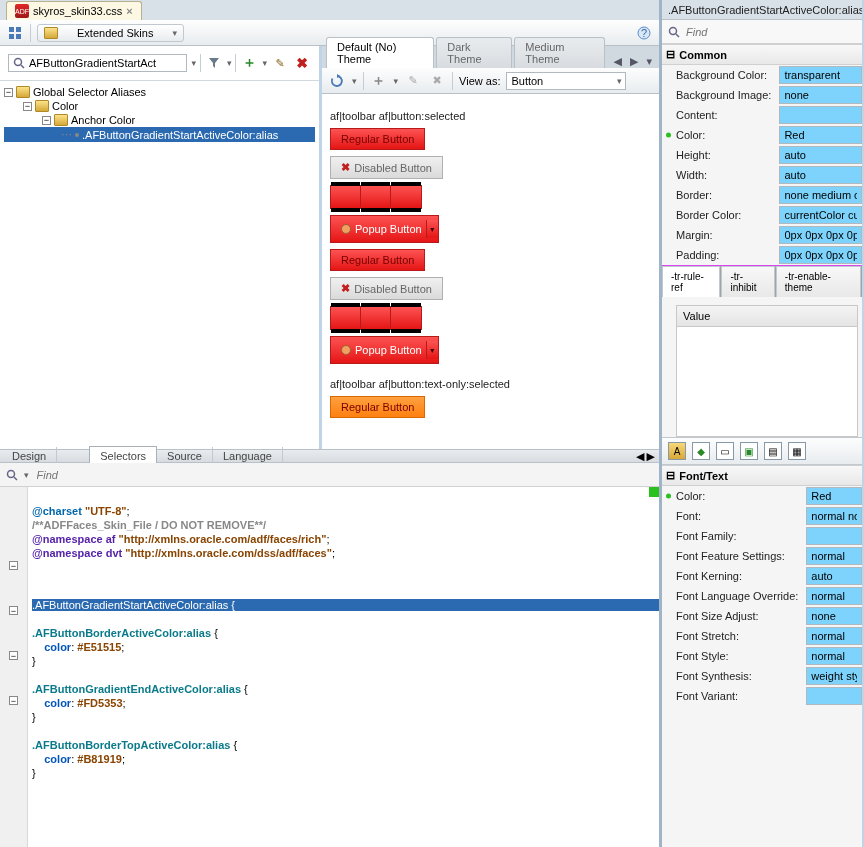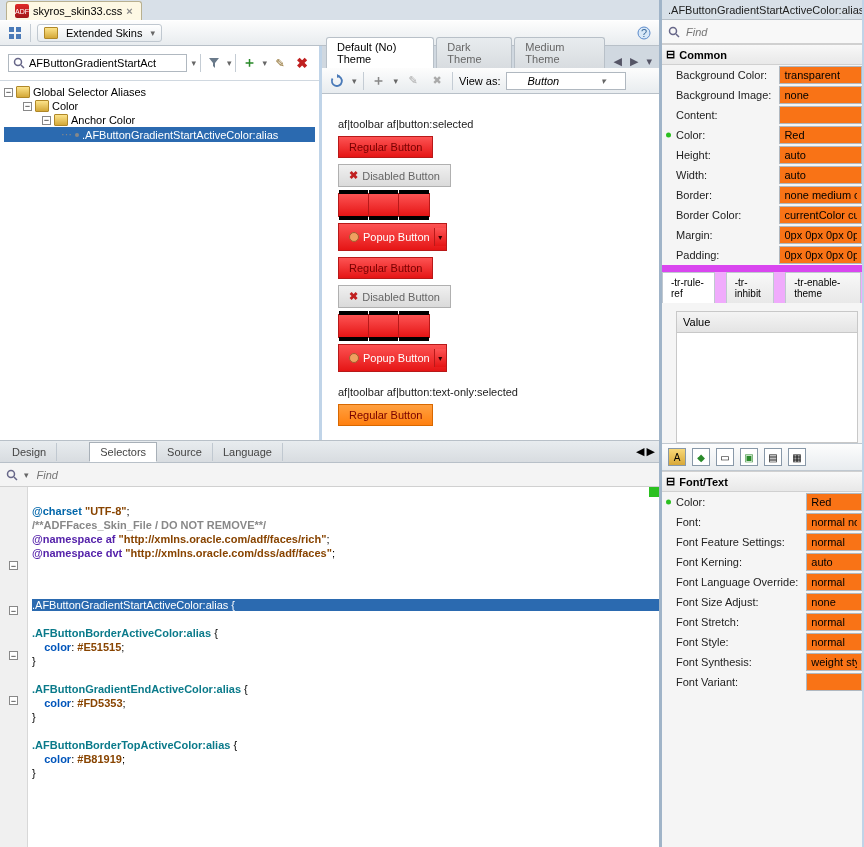--- a/index.html
+++ b/index.html
@@ -9,21 +9,21 @@
 .right-panel { width: 200px; display: flex; flex-direction: column; background: #f5f5f5; overflow: hidden; }
 
 .tab-area { height: 20px; background: #d8e0e8; display: flex; align-items: flex-end; padding-left: 6px; }
 .file-tab { background: #fdf8e4; border: 1px solid #b8b090; border-bottom: none; padding: 2px 8px; display: flex; align-items: center; gap: 4px; border-top-left-radius: 3px; border-top-right-radius: 3px; }
 .file-tab .close { color: #888; font-weight: bold; }
 .ico-adf { width:14px; height:14px; background:linear-gradient(#e02828,#a01818); color:#fff; font-size:7px; display:flex; align-items:center; justify-content:center; border-radius:2px; }
 
 .toolbar { height: 26px; background: linear-gradient(#fdfdfd,#e8ecef); border-top:1px solid #fff; border-bottom:1px solid #b8c0c8; display:flex; align-items:center; padding:0 6px; gap:6px; }
 .tb-btn { width:18px; height:18px; display:flex; align-items:center; justify-content:center; border:1px solid transparent; border-radius:2px; }
 .tb-sep { width:1px; height:18px; background:#c4ccd4; }
-.tb-dropdown { background:linear-gradient(#fff,#e8ecef); border:1px solid #c0c8d0; border-radius:3px; padding:2px 6px; display:flex; align-items:center; gap:8px; }
+.tb-dropdown { background:linear-gradient(#fff,#e8ecef); border:1px solid #c0c8d0; border-radius:3px; padding:2px 6px; display:flex; align-items:center; gap:19px; }
 .chev { color:#666; font-size:9px; }
 
 .upper-split { flex:1; display:flex; min-height:0; }
 .tree-section { width:322px; display:flex; flex-direction:column; border-right:3px solid #c0d4e8; background:#fff; }
 .search-row { display:flex; align-items:center; padding:8px; gap:4px; border-bottom:1px solid #d0d8e0; }
 .search-field { flex:1; border:1px solid #b0b8c0; padding:2px 4px 2px 20px; position:relative; background:#fff; }
 .mag { position:absolute; left:4px; top:50%; transform:translateY(-50%); }
 .ico-plus { color:#2a8a2a; font-weight:bold; font-size:14px; }
 .ico-x { color:#c02020; font-weight:bold; font-size:14px; }
 .ico-pencil { color:#886622; }
@@ -36,36 +36,36 @@
 .folder { width:14px; height:12px; background:linear-gradient(#fce38a,#d4a838); border:1px solid #b08828; border-radius:1px; }
 .dot { width:4px; height:4px; border-radius:50%; background:#888; }
 
 .preview-section { flex:1; display:flex; flex-direction:column; background:#f5f5f5; }
 .preview-tabs { height:22px; display:flex; align-items:flex-end; background:#d0d8e0; padding-left:4px; }
 .ptab { padding:3px 10px; border:1px solid #b8c0c8; background:linear-gradient(#e8ecef,#d8dce0); border-bottom:none; color:#666; border-top-left-radius:3px; border-top-right-radius:3px; margin-right:2px;margin-top:39px; }
 .ptab.active { background:#fff; color:#000; }
 .ptab-nav { margin-left:auto; display:flex; gap:2px; padding:0 4px; }
 .ptab-nav span { padding:0 3px; color:#556; }
 .preview-toolbar { height:26px; background:linear-gradient(#fdfdfd,#e8ecef); border-bottom:1px solid #b8c0c8; display:flex; align-items:center; padding:0 6px; gap:6px; }
-.preview-select { flex:1; max-width:120px; border:1px solid #b0b8c0; background:#fff; padding:2px 20px; display:flex; justify-content:space-between; align-items:center;font-style:italic; }
-.preview-body { flex:1; overflow:auto; padding:16px; background:#fff; }
+.preview-select { flex:1; max-width:120px; border:1px solid #b0b8c0; background:#fff; padding:2px 4px; display:flex; justify-content:space-between; align-items:center; }
+.preview-body { flex:1; overflow:auto; padding:8px; background:#fff; }
 .sel-label { color:#222; margin:8px 0 6px; }
 .btn-red { display:inline-flex; align-items:center; gap:4px; background:linear-gradient(#fd5353,#e51515); color:#fff; border:1px solid #b81919; padding:4px 10px; margin-bottom:6px; }
 .btn-red.dark { color:#700; }
 .btn-disabled { display:inline-flex; align-items:center; gap:4px; background:linear-gradient(#f0f0f0,#dadada); border:1px solid #b0b0b0; color:#666; padding:4px 10px; margin-bottom:6px; }
 .btn-orange { display:inline-flex; align-items:center; gap:4px; background:linear-gradient(#ffa040,#ff8010); border:1px solid #d86800; color:#700; padding:4px 10px; margin-bottom:6px; }
 .toolbar-red { display:flex; gap:0; border:1px solid #b81919; width:fit-content; margin-bottom:6px; }
 .toolbar-red span { width:30px; height:22px; background:linear-gradient(#fd5353,#e51515); display:flex; align-items:center; justify-content:center; border-right:1px solid #b81919; }
 .toolbar-red span:last-child { border-right:none; }
 .line-icon { width:12px; height:2px; background:#000; box-shadow:0 -4px 0 #000, 0 4px 0 #000; }
 .x-red { color:#c02020; font-weight:bold; }
 .person-ico { width:10px; height:10px; border-radius:50%; background:#f0a060; border:1px solid #a06030; }
 .chev-red { width:12px; height:18px; background:linear-gradient(#fd5353,#e51515); border-left:1px solid #b81919; display:flex; align-items:center; justify-content:center; font-size:8px; color:#300; }
 
-.bottom-tabs { height:23px; background:linear-gradient(#e8ecef,#d8dce0); display:flex; align-items:center; border-top:1px solid #b8c0c8; border-bottom:1px solid #b8c0c8; padding-left:2px; }
+.bottom-tabs { height:14px; background:linear-gradient(#e8ecef,#d8dce0); display:flex; align-items:center; border-top:1px solid #b8c0c8; border-bottom:1px solid #b8c0c8; padding-left:2px; }
 .btab { padding:3px 10px; color:#444; border-right:1px solid #c0c8d0; }
 .btab.active { background:#fff; border:1px solid #a8b0b8; border-bottom-color:#fff;margin-left:32px; }
 .btab-nav { margin-left:auto; display:flex; padding:0 4px; gap:2px; }
 
 .code-search { height:24px; display:flex; align-items:center; padding:0 6px; gap:6px; background:#f4f4f4; border-bottom:1px solid #d0d0d0; }
 .code-search input { flex:1; border:none; background:transparent; color:#888; font-style:italic; }
 .green-sq { position:absolute; right:0; top:0; width:10px; height:10px; background:#2bc020; }
 .code-area-wrap { position:relative; flex:0 0 auto; height:360px; display:flex; background:#fff; }
 .gutter { width:28px; background:#f0f0f0; border-right:1px solid #d8d8d8; padding-top:4px; }
 .gut-mark { width:9px; height:9px; border:1px solid #888; margin:2px auto 36px; display:flex; align-items:center; justify-content:center; font-size:9px; background:#fff; }
@@ -81,22 +81,22 @@
 
 .right-title { height:20px; display:flex; align-items:center; padding:0 6px; color:#222; background:#d8e0e8; border-bottom:1px solid #b8c0c8; white-space:nowrap; }
 .right-find { height:24px; display:flex; align-items:center; padding:0 6px; background:#f8f8f8; border-bottom:1px solid #d0d0d0; gap:4px; }
 .right-find input { flex:1; border:none; background:transparent; color:#888; font-style:italic; }
 .prop-group-hdr { display:flex; align-items:center; gap:4px; padding:3px 4px; background:linear-gradient(#f8f8f8,#e8e8e8); border-top:1px solid #d0d0d0; border-bottom:1px solid #d0d0d0; font-weight:bold; }
 .prop-table { display:table; width:100%; }
 .prop-row { display:table-row; }
 .prop-lbl { display:table-cell; padding:3px 6px 3px 14px; color:#222; position:relative; white-space:nowrap; }
 .prop-lbl .gdot { position:absolute; left:4px; top:50%; transform:translateY(-50%); width:5px; height:5px; border-radius:50%; background:#2bc020; }
 .prop-val { display:table-cell; padding:1px 0 1px 2px; }
-.prop-val input { width:100%; border:1px solid #b0b8c0; padding:2px 4px; background:#f97316; }
-.sub-tabs { display:flex; background:#f0abfc; border-top:7px solid #d946ef;gap:10px; }
+.prop-val input { width:100%; border:1px solid #b0b8c0; padding:2px 4px; background:#7dd3fc; }
+.sub-tabs { display:flex; background:#a3a3a3; border-top:1px solid #d946ef; }
 .stab { padding:4px 8px; border:1px solid #c0c8d0; border-bottom:none; background:linear-gradient(#f8f8f8,#e8e8e8); margin-right:1px; font-size:10px; }
 .stab.active { background:#fff; }
 .value-grid-hdr { background:linear-gradient(#f4f4f4,#e4e4e4); padding:4px 6px; border:1px solid #c8c8c8; margin-top:4px; }
 .right-icons { height:28px; display:flex; align-items:center; gap:6px; padding:0 6px; background:linear-gradient(#fdfdfd,#e8ecef); border-top:1px solid #c0c8d0; border-bottom:1px solid #c0c8d0; }
 .ri { width:18px; height:18px; border:1px solid #8898a8; display:flex; align-items:center; justify-content:center; font-size:10px; background:#fff; }
 
 svg { display:block; }
 </style>
 </head>
 <body>
@@ -424,20 +424,24 @@
     <div class="prop-table">
       <div class="prop-row">
           <div class="prop-lbl"><span class="gdot"></span><span>Color:</span></div>
           <div class="prop-val"><input value="Red" style=""></div>
         </div>
       <div class="prop-row">
           <div class="prop-lbl">Font:</div>
           <div class="prop-val"><input value="normal norm" style=""></div>
         </div>
       <div class="prop-row">
+          <div class="prop-lbl">Font Family:</div>
+          <div class="prop-val"><input value="" style=""></div>
+        </div>
+      <div class="prop-row">
           <div class="prop-lbl">Font Feature Settings:</div>
           <div class="prop-val"><input value="normal" style=""></div>
         </div>
       <div class="prop-row">
           <div class="prop-lbl">Font Kerning:</div>
           <div class="prop-val"><input value="auto" style=""></div>
         </div>
       <div class="prop-row">
           <div class="prop-lbl">Font Language Override:</div>
           <div class="prop-val"><input value="normal" style=""></div>

